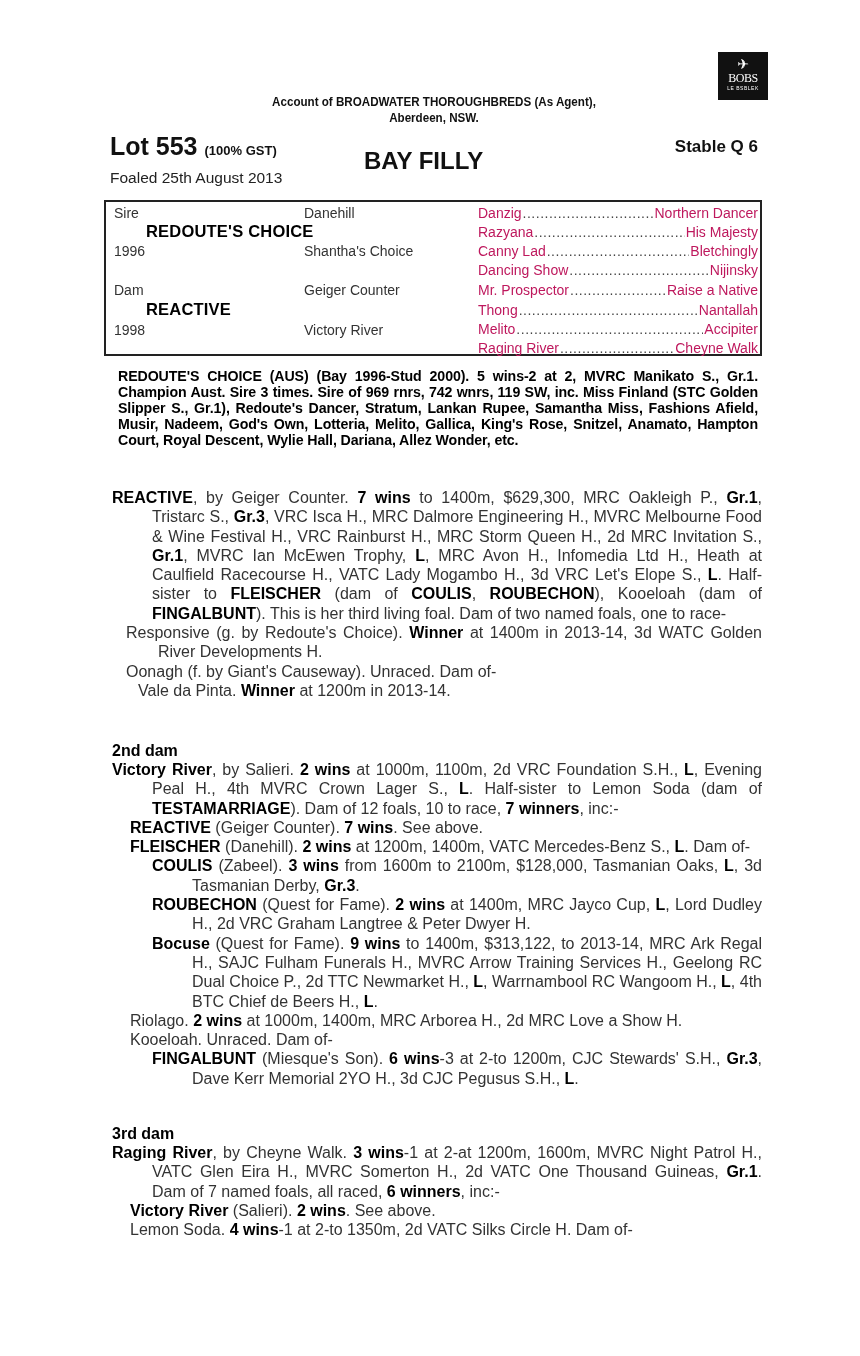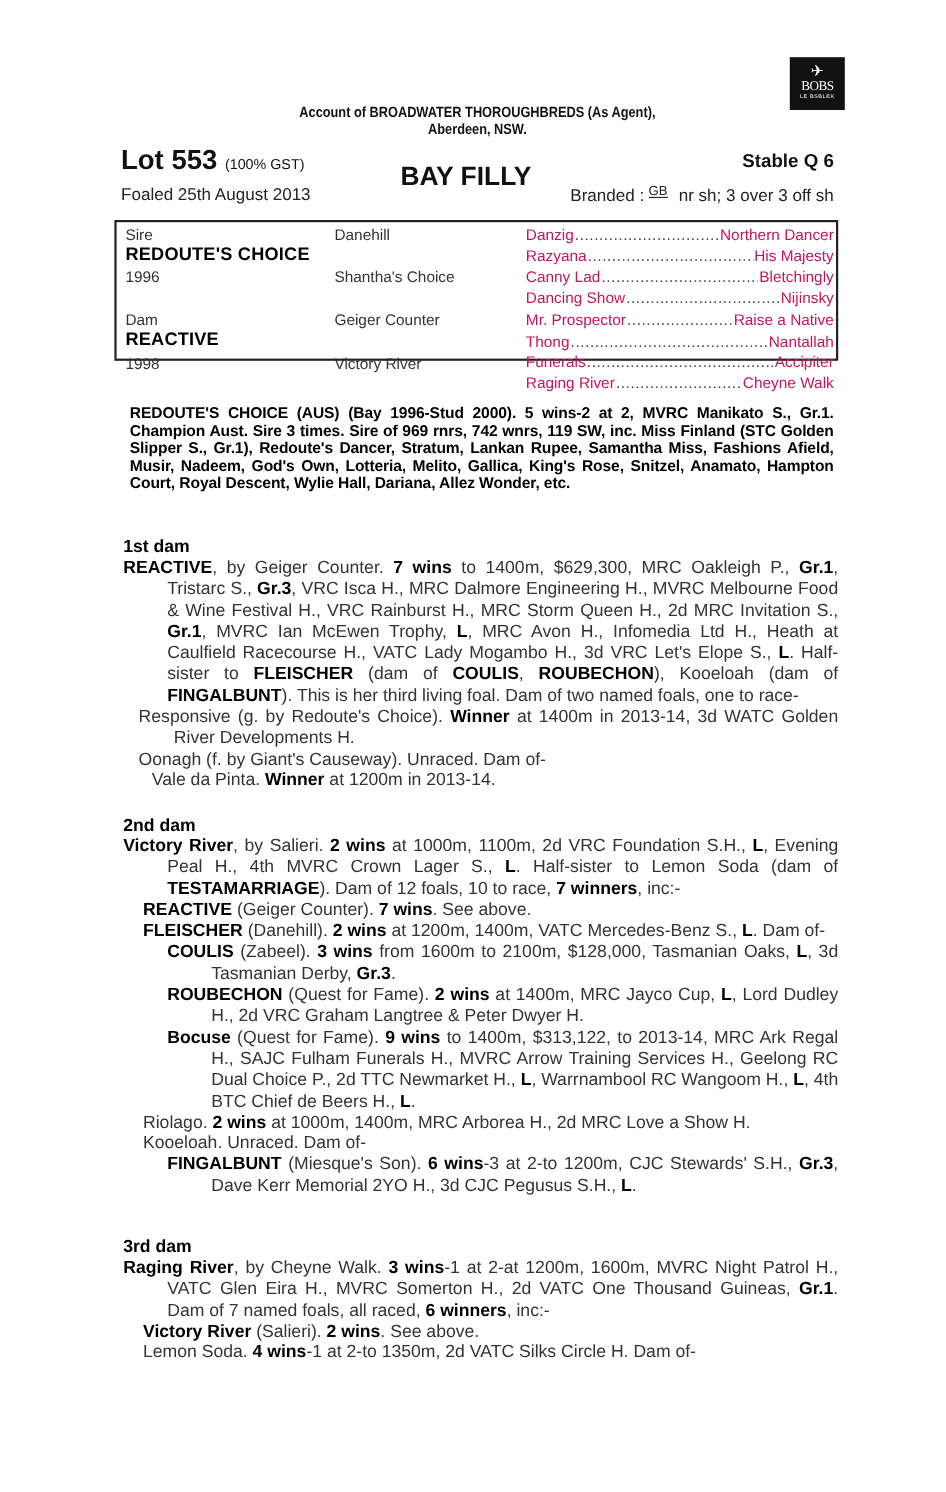--- a/index.html
+++ b/index.html
@@ -8,33 +8,33 @@
 
   .logo { position: absolute; left: 718px; top: 52px; width: 50px; height: 48px; background: #111; color: #fff; text-align: center; }
   .logo .bird { display: block; font-size: 14px; line-height: 16px; margin-top: 4px; }
   .logo .name { display: block; font-family: "Liberation Serif", serif; font-size: 12px; line-height: 12px; letter-spacing: -0.5px; }
   .logo .sub { display: block; font-size: 5px; line-height: 8px; letter-spacing: 0.5px; }
 
   .account { position: absolute; left: 0; top: 94px; width: 660px; text-align: center; font-family: "Liberation Sans", sans-serif; font-weight: bold; font-size: 13.5px; line-height: 16px; transform: scaleX(0.86); transform-origin: center top; }
 
   .lotline { position: absolute; left: 0; top: 131px; width: 660px; height: 30px; }
   .lot { position: absolute; left: 6px; top: 0; font-weight: bold; font-size: 25px; line-height: 30px; }
-  .lot .gst { font-weight: normal; font-size: 13px; }
+  .lot .gst { font-weight: bold; font-size: 13px; }
   .sex { position: absolute; left: 260px; top: 15px; font-weight: bold; font-size: 24px; line-height: 30px; }
   .stable { position: absolute; right: 6px; top: 4px; font-weight: bold; font-size: 17px; line-height: 24px; }
 
   .foalline { position: absolute; left: 0; top: 167px; width: 660px; height: 22px; font-size: 15.5px; line-height: 22px; color: #222; }
   .foaled { position: absolute; left: 6px; }
   .branded { position: absolute; right: 6px; }
   .brand-mark { display: inline-block; font-size: 12px; line-height: 12px; border-bottom: 1.5px solid #222; vertical-align: 6px; margin: 0 10px 0 4px; }
 
-  .pedbox { position: absolute; left: 0; top: 200px; width: 658px; height: 128px; border: 2px solid #222; box-sizing: border-box; }
+  .pedbox { position: absolute; left: 0; top: 200px; width: 658px; height: 156px; border: 2px solid #222; box-sizing: border-box; }
   .ped-left { position: absolute; left: 8px; top: 2px; width: 350px; }
   .ped-cell { position: absolute; font-size: 14px; line-height: 18px; color: #333; white-space: nowrap; }
-  .ped-name { position: absolute; font-weight: 900; font-size: 16.5px; line-height: 19px; color: #000; white-space: nowrap; letter-spacing: 0.2px; }
+  .ped-name { position: absolute; font-weight: 900; font-size: 16.5px; line-height: 19px; color: #000; white-space: nowrap; letter-spacing: 0.2px; margin-left: 32px; }
   .ped-right { position: absolute; left: 372px; top: 2px; width: 280px; }
   .ancestor { position: absolute; left: 0; width: 280px; font-size: 14px; line-height: 18px; color: #be185d; display: flex; white-space: nowrap; }
   .ancestor .dots { flex: 1; overflow: hidden; margin: 0 1px; }
   .ancestor .dots::before { content: "..................................................................................................................."; letter-spacing: 0.5px; color: #444; }
 
   .sire-summary { position: absolute; left: 14px; top: 368px; width: 640px; font-weight: 900; font-size: 14.2px; line-height: 16px; text-align: justify; text-align-last: left; color: #000; letter-spacing: -0.1px; }
 
   .section { position: absolute; left: 8px; width: 650px; font-size: 16px; line-height: 19.3px; color: #333; }
   .section h3 { margin: 0; font-size: 16px; line-height: 19px; font-weight: 900; color: #000; }
   .entry { text-align: justify; }
@@ -59,21 +59,20 @@
   </div>
 
   <div class="lotline">
     <div class="lot"><span>Lot 553</span> <span class="gst">(100% GST)</span></div>
     <div class="sex">BAY FILLY</div>
     <div class="stable">Stable Q 6</div>
   </div>
 
   <div class="foalline">
     <span class="foaled">Foaled 25th August 2013</span>
-    <span class="branded"><span>Branded :</span><span class="brand-mark">GB</span><span>nr sh; 3 over 3 off sh</span></span>
   </div>
 
   <div class="pedbox">
     <div class="ped-left">
       <div class="ped-cell" style="left:0;top:0;">Sire</div>
       <div class="ped-cell" style="left:190px;top:0;">Danehill</div>
       <div class="ped-name" style="left:0;top:18px;">REDOUTE'S CHOICE</div>
       <div class="ped-cell" style="left:0;top:38px;">1996</div>
       <div class="ped-cell" style="left:190px;top:38px;">Shantha's Choice</div>
       <div class="ped-cell" style="left:0;top:77px;">Dam</div>
@@ -107,36 +106,35 @@
           <span>Mr. Prospector</span>
           <span class="dots"></span>
           <span>Raise a Native</span>
         </div>
       <div class="ancestor" style="top:97px;">
           <span>Thong</span>
           <span class="dots"></span>
           <span>Nantallah</span>
         </div>
       <div class="ancestor" style="top:116px;">
-          <span>Funerals</span>
+          <span>Melito</span>
           <span class="dots"></span>
           <span>Accipiter</span>
         </div>
       <div class="ancestor" style="top:135px;">
           <span>Raging River</span>
           <span class="dots"></span>
           <span>Cheyne Walk</span>
         </div>
     </div>
   </div>
 
   <div class="sire-summary">REDOUTE'S CHOICE (AUS) (Bay 1996-Stud 2000). 5 wins-2 at 2, MVRC Manikato S., Gr.1. Champion Aust. Sire 3 times. Sire of 969 rnrs, 742 wnrs, 119 SW, inc. Miss Finland (STC Golden Slipper S., Gr.1), Redoute's Dancer, Stratum, Lankan Rupee, Samantha Miss, Fashions Afield, Musir, Nadeem, God's Own, Lotteria, Melito, Gallica, King's Rose, Snitzel, Anamato, Hampton Court, Royal Descent, Wylie Hall, Dariana, Allez Wonder, etc.</div>
 
   <div class="section" style="top:488px;">
-    <h3>1st dam</h3>
     <p class="p entry lvl1" style="padding-left:40px;text-indent:-40px;"><span class="b">REACTIVE</span><span>, by Geiger Counter. </span><span class="b">7 wins</span><span> to 1400m, $629,300, MRC Oakleigh P., </span><span class="b">Gr.1</span><span>, Tristarc S., </span><span class="b">Gr.3</span><span>, VRC Isca H., MRC Dalmore Engineering H., MVRC Melbourne Food &amp; Wine Festival H., VRC Rainburst H., MRC Storm Queen H., 2d MRC Invitation S., </span><span class="b">Gr.1</span><span>, MVRC Ian McEwen Trophy, </span><span class="b">L</span><span>, MRC Avon H., Infomedia Ltd H., Heath at Caulfield Racecourse H., VATC Lady Mogambo H., 3d VRC Let's Elope S., </span><span class="b">L</span><span>. Half-sister to </span><span class="b">FLEISCHER</span><span> (dam of </span><span class="b">COULIS</span><span>, </span><span class="b">ROUBECHON</span><span>), Kooeloah (dam of </span><span class="b">FINGALBUNT</span><span>). This is her third living foal. Dam of two named foals, one to race-</span></p>
     <p class="p entry" style="padding-left:46px;text-indent:-32px;"><span>Responsive (g. by Redoute's Choice). </span><span class="b">Winner</span><span> at 1400m in 2013-14, 3d WATC Golden River Developments H.</span></p>
     <p class="p entry" style="padding-left:14px;"><span>Oonagh (f. by Giant's Causeway). Unraced. Dam of-</span></p>
     <p class="p entry" style="padding-left:26px;"><span>Vale da Pinta. </span><span class="b">Winner</span><span> at 1200m in 2013-14.</span></p>
   </div>
 
   <div class="section" style="top:741px;">
     <h3>2nd dam</h3>
     <p class="p entry" style="padding-left:40px;text-indent:-40px;"><span class="b">Victory River</span><span>, by Salieri. </span><span class="b">2 wins</span><span> at 1000m, 1100m, 2d VRC Foundation S.H., </span><span class="b">L</span><span>, Evening Peal H., 4th MVRC Crown Lager S., </span><span class="b">L</span><span>. Half-sister to Lemon Soda (dam of </span><span class="b">TESTAMARRIAGE</span><span>). Dam of 12 foals, 10 to race, </span><span class="b">7 winners</span><span>, inc:-</span></p>
     <p class="p entry" style="padding-left:18px;"><span class="b">REACTIVE</span><span> (Geiger Counter). </span><span class="b">7 wins</span><span>. See above.</span></p>

